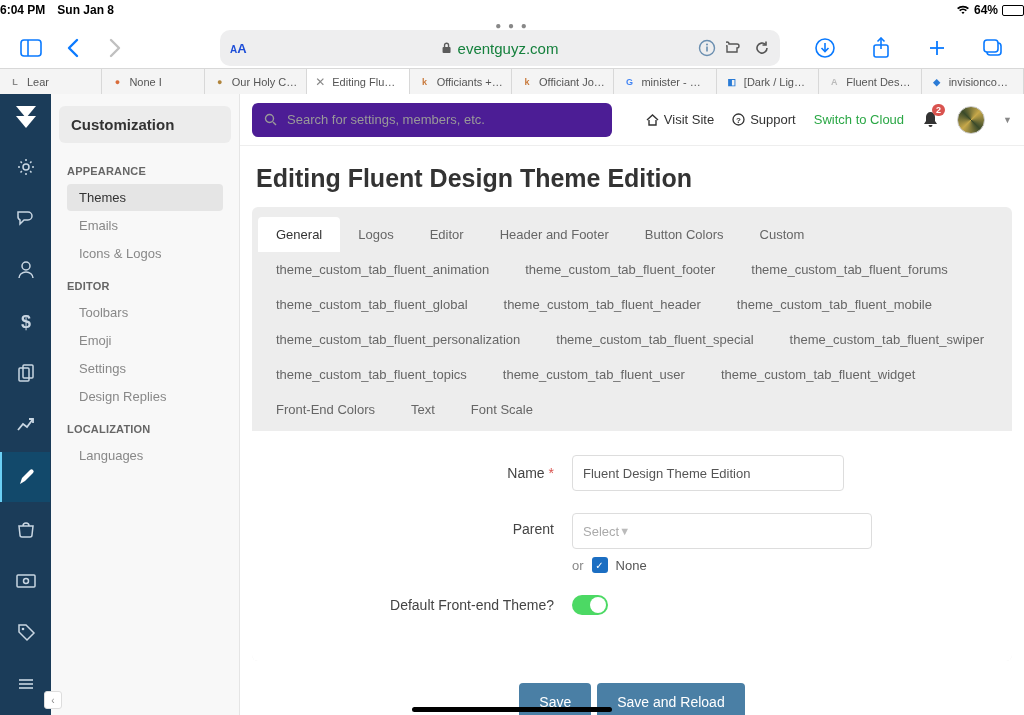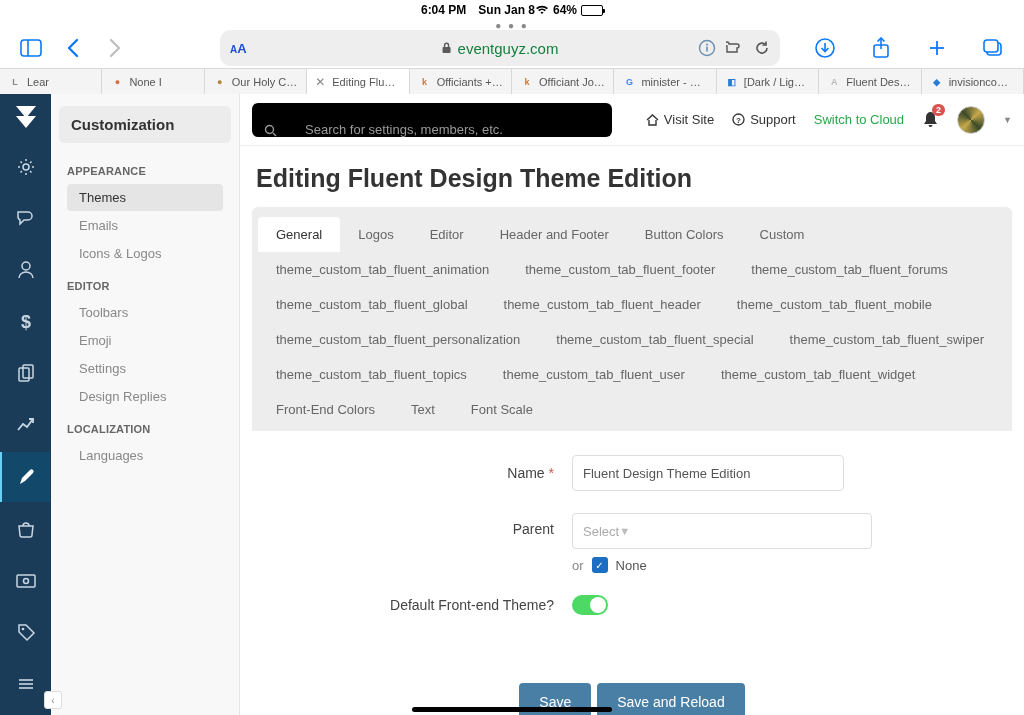--- a/index.html
+++ b/index.html
@@ -1,19 +1,19 @@
 <!DOCTYPE html>
 <html><head>
 <meta charset="utf-8">
 <style>
 * { margin: 0; padding: 0; box-sizing: border-box; font-family: -apple-system, BlinkMacSystemFont, "Segoe UI", Helvetica, Arial, sans-serif; }
 body { width: 1024px; height: 715px; background: #fff; overflow: hidden; position: relative; }
 
 
-.status-bar { height: 20px; display: flex; justify-content: center; align-items: center; padding: 0 26px; font-size: 12px; font-weight: 600; color: #000; }
+.status-bar { height: 20px; display: flex; justify-content: space-between; align-items: center; padding: 0 0; font-size: 12px; font-weight: 600; color: #000; }
 .status-left { display: flex; gap: 12px; }
 .status-right { display: flex; align-items: center; gap: 4px; font-size: 12px; }
 .wifi-ico { display: inline-block; }
 .battery { width: 22px; height: 11px; border: 1px solid #000; border-radius: 2px; position: relative; display: inline-block; }
 .battery::after { content: ""; position: absolute; right: -3px; top: 3px; width: 2px; height: 4px; background: #000; border-radius: 0 1px 1px 0; }
 .battery-fill { height: 100%; width: 64%; background: #000; border-radius: 1px; }
 
 .dots { text-align: center; color: #888; font-size: 10px; letter-spacing: 2px; height: 8px; }
 
 
@@ -50,21 +50,21 @@
 .side-collapse { position: absolute; left: -7px; bottom: 6px; width: 18px; height: 18px; background: #fff; border: 1px solid #ddd; border-radius: 3px; display: flex; align-items: center; justify-content: center; font-size: 10px; color: #888; }
 .sb-title-box { background: #ececec; border-radius: 6px; margin: 4px 4px 10px 4px; padding: 10px 12px; }
 .sb-title { font-size: 15px; font-weight: 600; color: #333; }
 .sb-group { font-size: 11px; font-weight: 700; color: #666; padding: 12px 12px 6px; letter-spacing: 0.2px; }
 .sb-item { padding: 6px 12px; font-size: 13px; color: #888; border-radius: 4px; margin: 1px 12px; }
 .sb-item.active { background: #e5e5e5; color: #333; }
 
 
 .main { flex: 1; background: #fff; display: flex; flex-direction: column; overflow: hidden; }
 .topbar { height: 52px; display: flex; align-items: center; padding: 0 12px; gap: 12px; border-bottom: 1px solid #eee; }
-.search { flex: 0 0 360px; height: 34px; background: #000000; border-radius: 6px; display: flex; align-items: flex-end; padding: 0 12px; gap: 28px; color: #999; font-size: 13px; }
+.search { flex: 0 0 360px; height: 34px; background: #4c1d95; border-radius: 6px; display: flex; align-items: center; padding: 0 12px; gap: 10px; color: #999; font-size: 13px; }
 .top-links { margin-left: auto; display: flex; align-items: center; gap: 18px; font-size: 13px; }
 .tl { display: flex; align-items: center; gap: 5px; color: #333; }
 .tl.green { color: #2aa745; font-weight: 500; }
 .bell-wrap { position: relative; color: #333; }
 .bell-badge { position: absolute; top: -6px; right: -6px; background: #d9534f; color: #fff; font-size: 9px; border-radius: 8px; padding: 1px 4px; font-weight: 600; }
 .avatar { width: 28px; height: 28px; border-radius: 50%; background: conic-gradient(from 45deg, #c7a84a, #3a4a2a, #c7a84a, #3a4a2a, #c7a84a); border: 1px solid #ccc; }
 .tri { font-size: 9px; color: #888; }
 
 .content { flex: 1; overflow-y: auto; background: #fff; }
 .page-title { font-size: 25px; font-weight: 600; color: #333; padding: 18px 16px 14px; }

